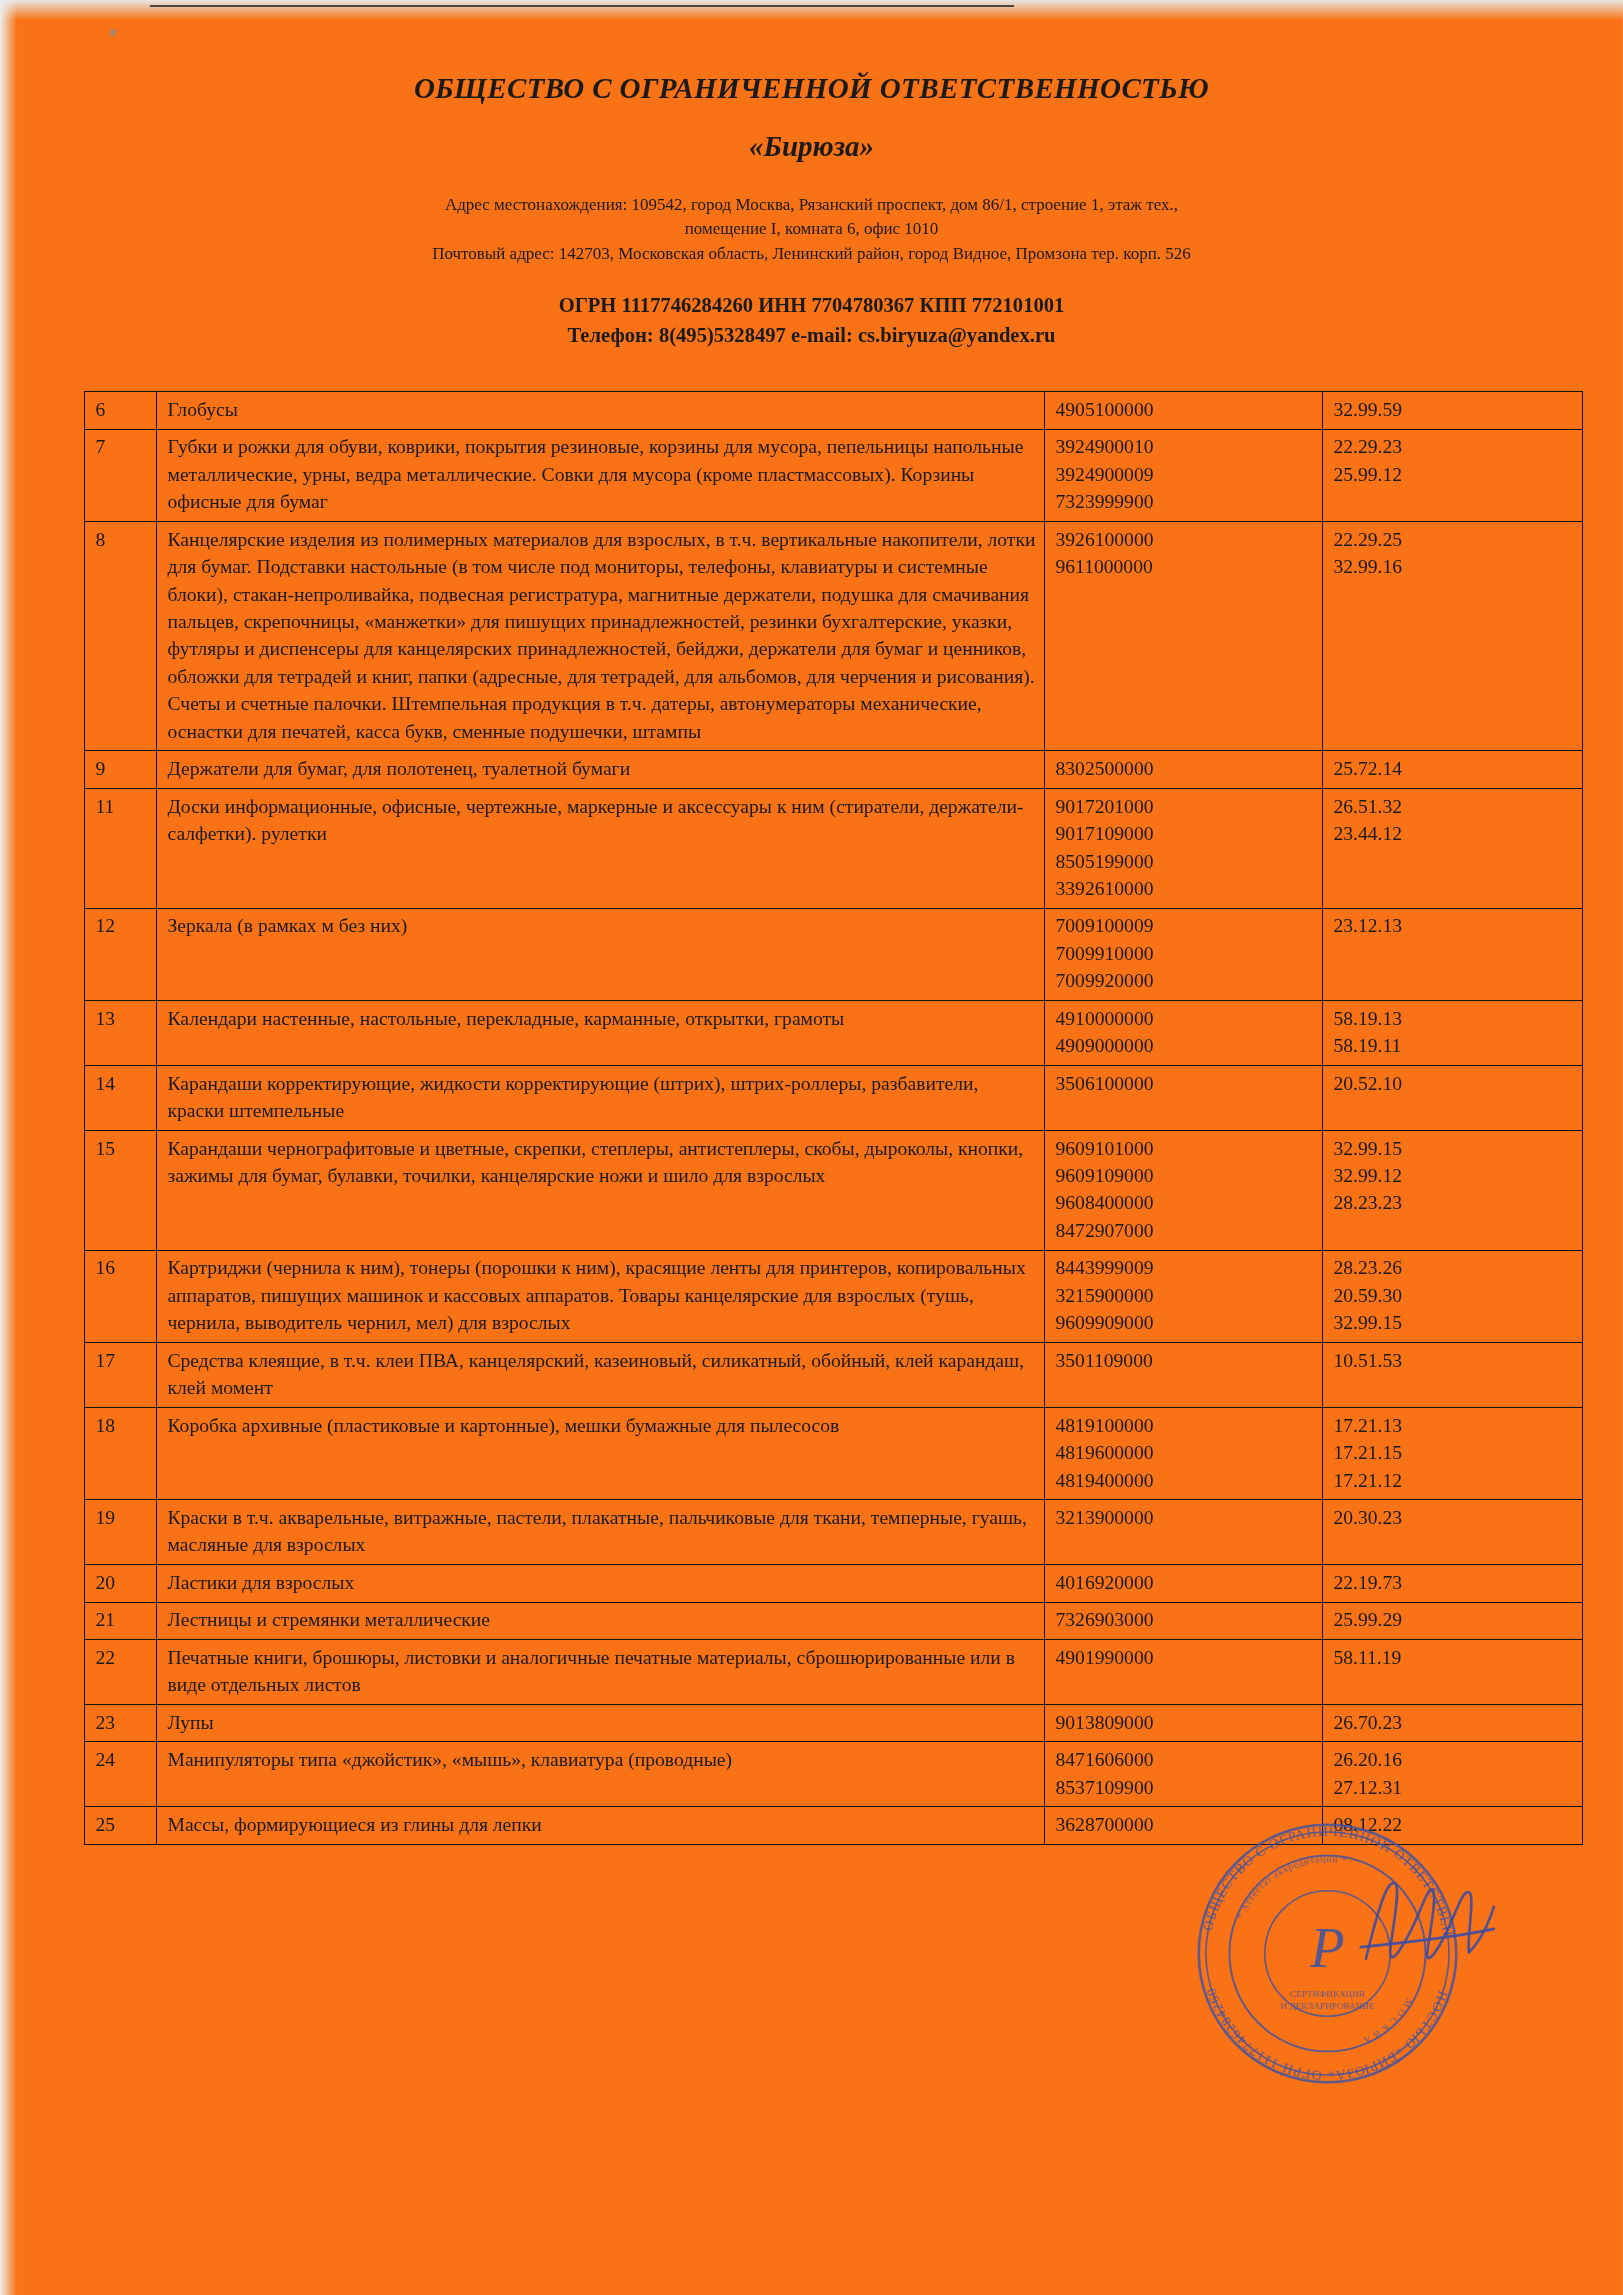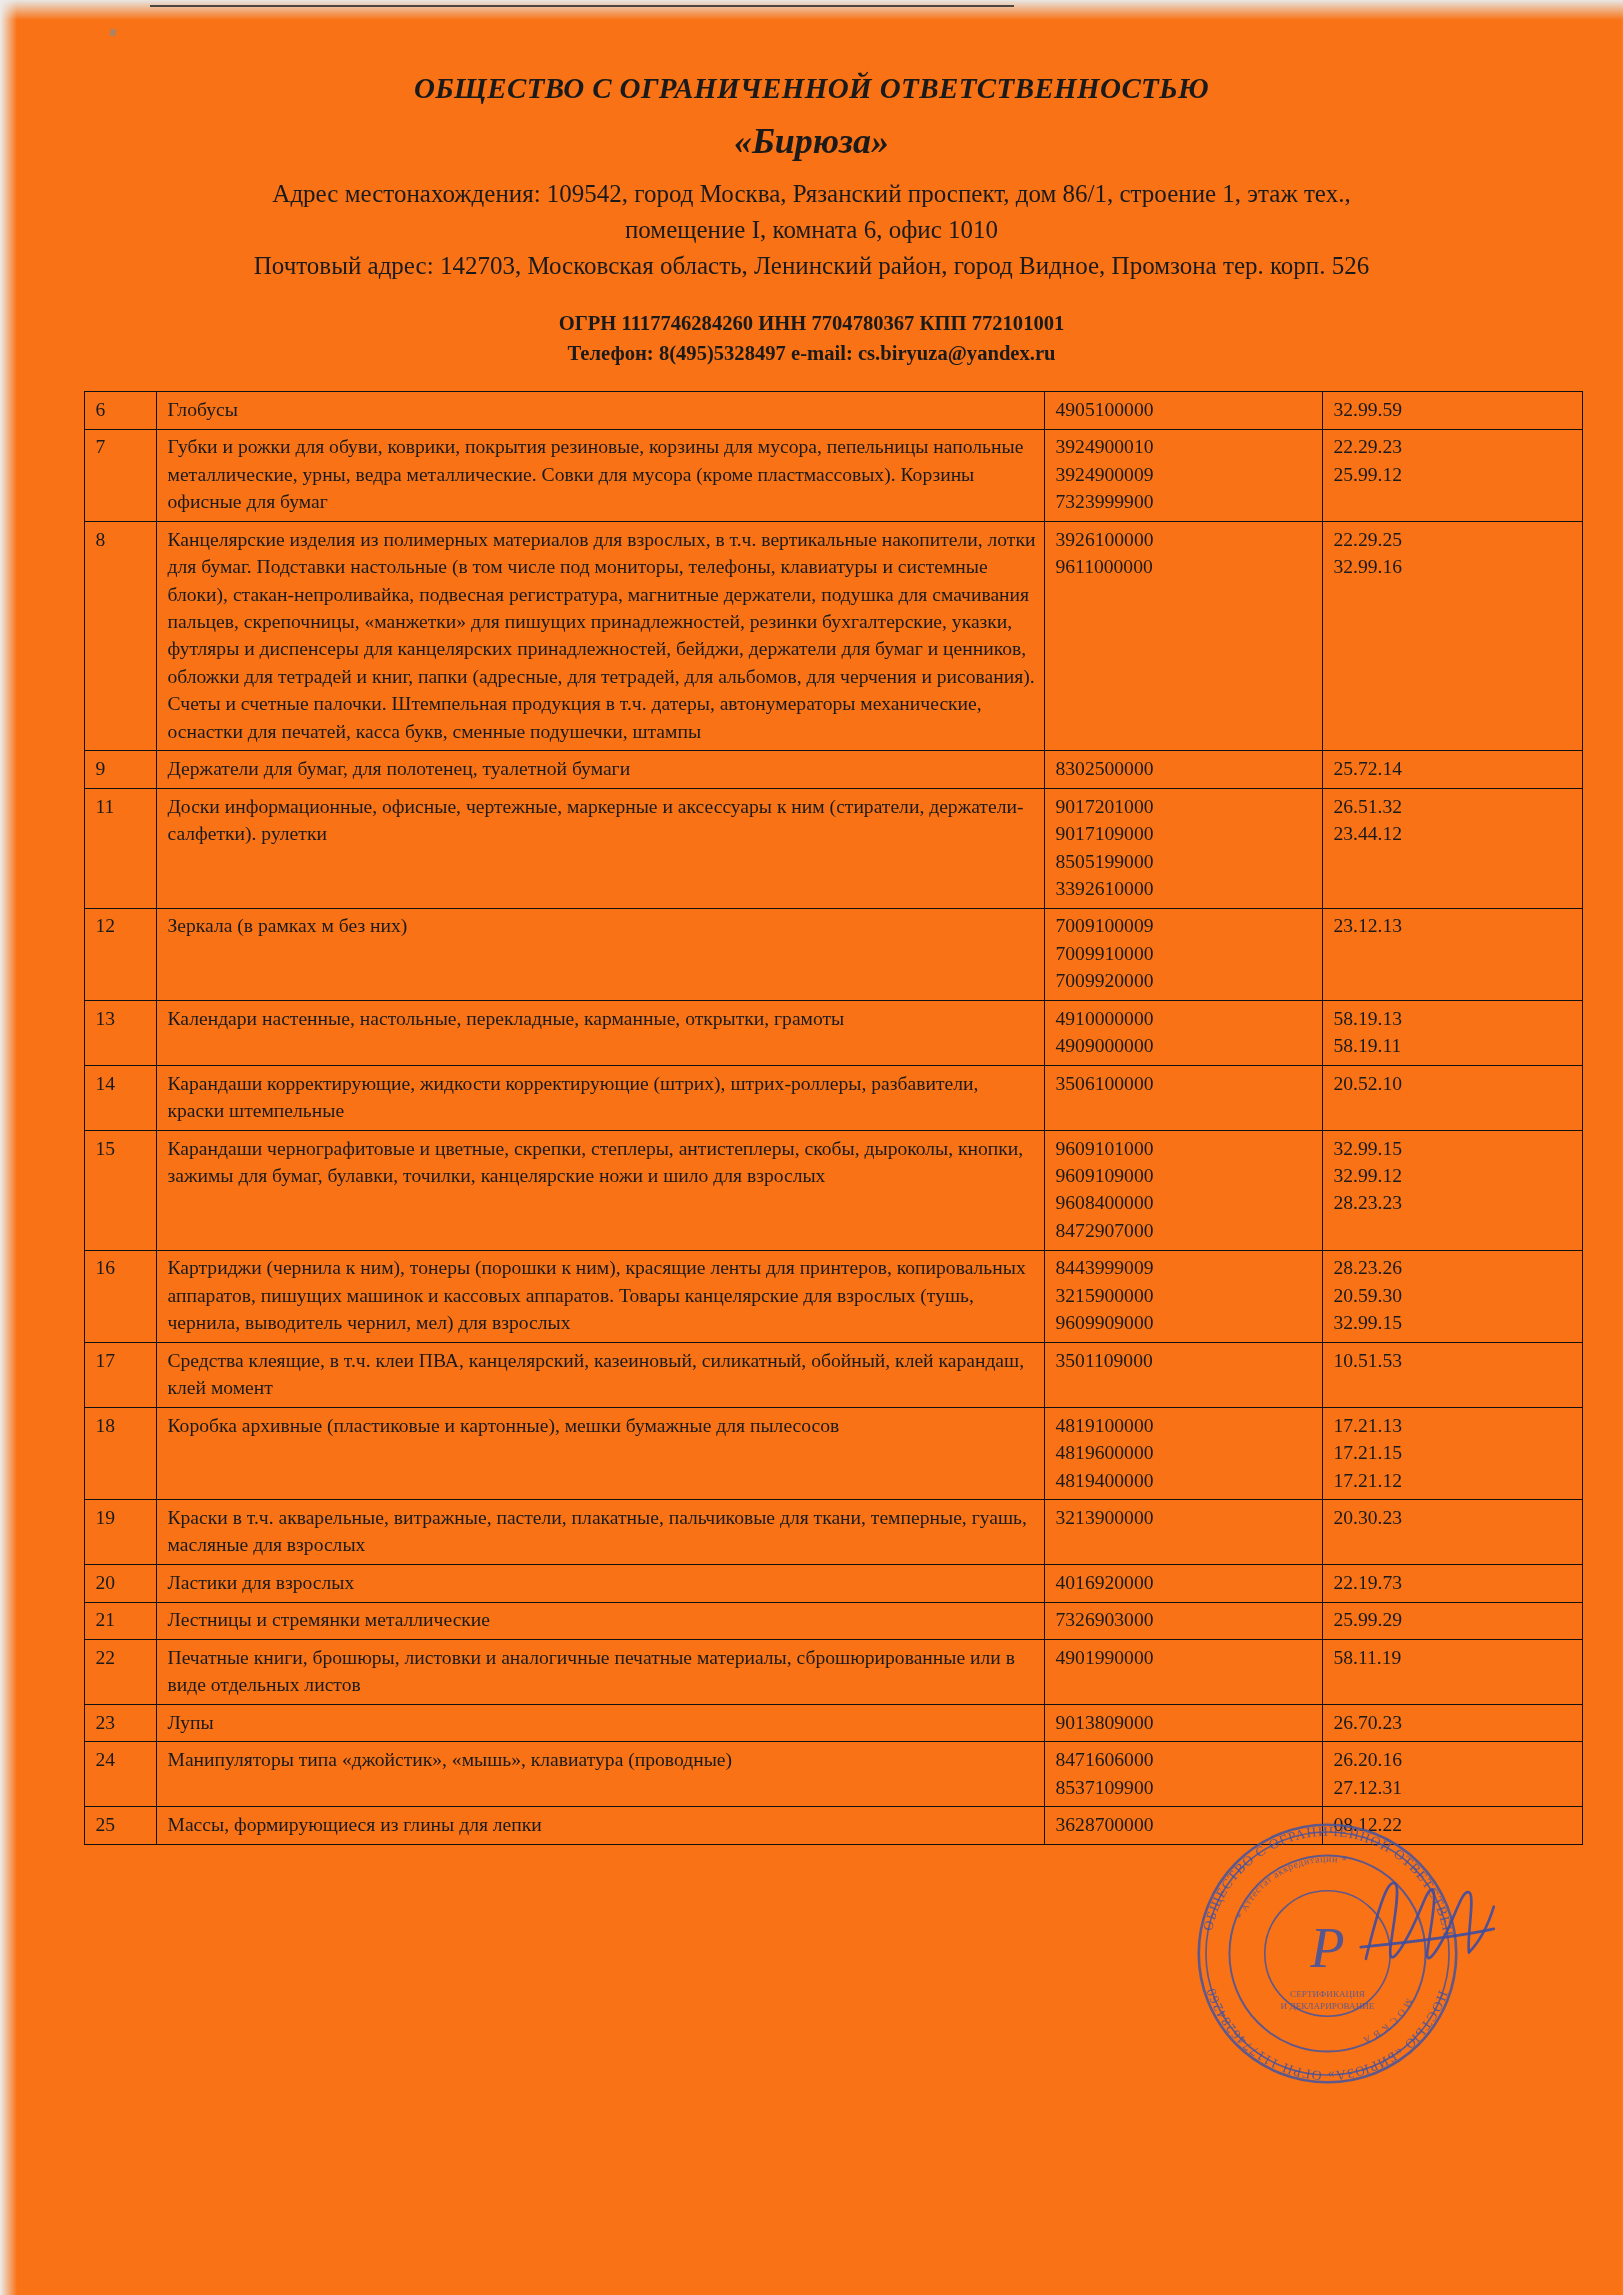--- a/index.html
+++ b/index.html
@@ -70,29 +70,29 @@
     text-align: center;
   }
   .org-line1 {
     font-size: 29px;
     font-weight: bold;
     font-style: italic;
     letter-spacing: 0.4px;
     line-height: 1.2;
   }
   .org-line2 {
-    font-size: 36px;
+    font-size: 29px;
     font-weight: bold;
     font-style: italic;
-    margin-top: 14px;
+    margin-top: 23px;
     line-height: 1.2;
   }
   .addr-block {
-    margin-top: 13px;
-    font-size: 25px;
+    margin-top: 29px;
+    font-size: 17px;
     line-height: 1.44;
   }
   .addr-block div { white-space: nowrap; }
   .ogrn-block {
     margin-top: 25px;
     font-size: 20.6px;
     line-height: 1.44;
     font-weight: bold;
   }
 

